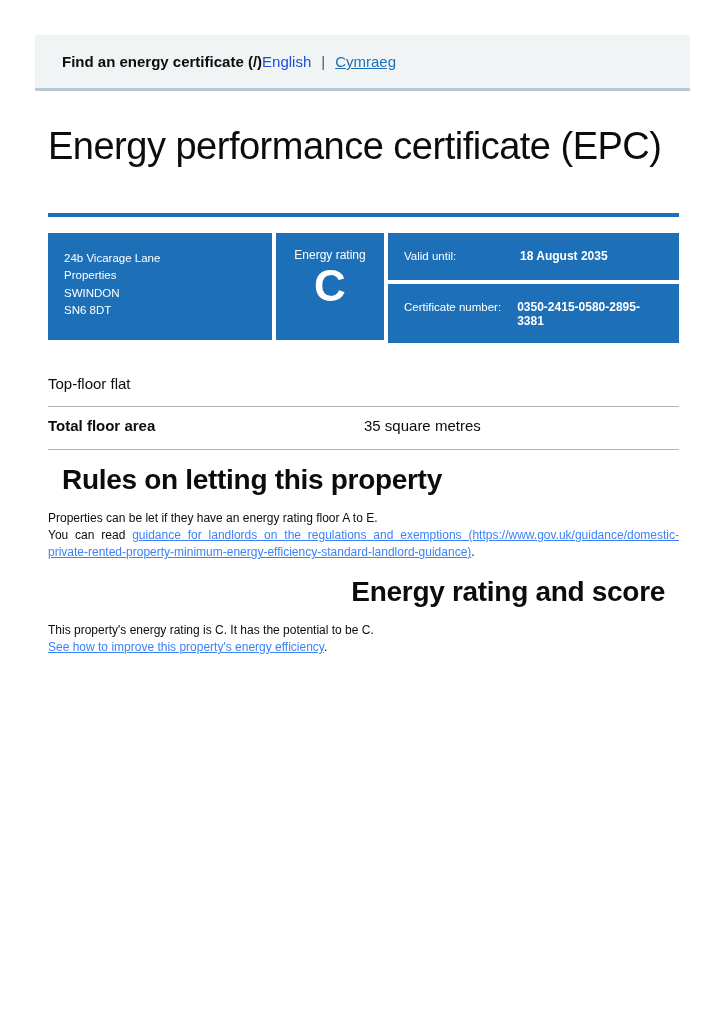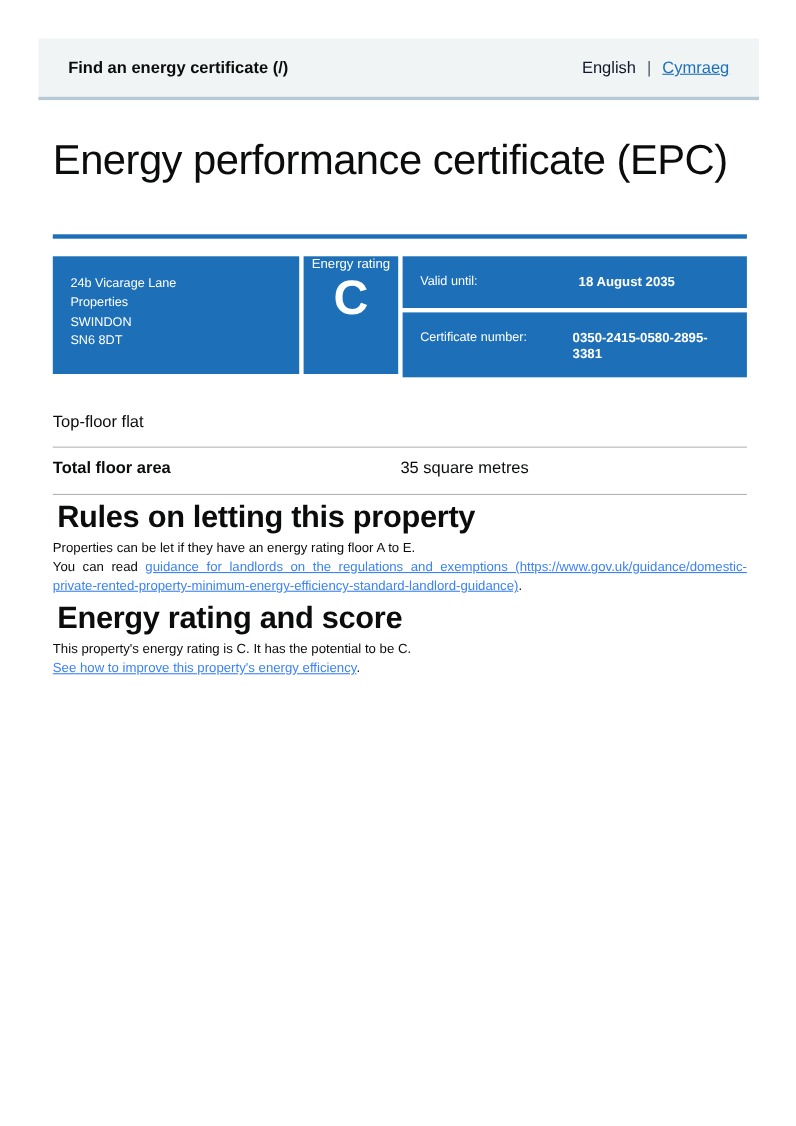--- a/index.html
+++ b/index.html
@@ -15,31 +15,30 @@
 
   
   .service-header {
     margin: 35px 34px 0 35px;
     width: 655px;
     height: 56px;
     background: #f0f4f5;
     border-bottom: 3px solid #b7c9d7;
     display: flex;
     align-items: center;
-    justify-content: space-between;
     padding: 0 27px;
   }
   .service-name {
     font-size: 15px;
     font-weight: 700;
     color: #0b0c0c;
     text-decoration: none;
   }
   .lang-switch { font-size: 15px; display: flex; align-items: center; gap: 10px; }
-  .lang-current { color: #0f172a; }
+  .lang-current { color: #1d4ed8; }
   .lang-sep { color: #505a5f; }
   .lang-link { color: #1d70b8; text-decoration: underline; cursor: pointer; }
 
   
   .content { margin: 0 45px 0 48px; width: 631px; }
 
   h1.page-title {
     font-size: 38px;
     line-height: 45px;
     font-weight: 400;
@@ -61,43 +60,43 @@
     height: 107px;
   }
   .cert-cell { background: #1d70b8; color: #ffffff; }
   .cert-address {
     width: 224px;
     padding: 17px 16px;
     font-size: 11.5px;
     line-height: 1.5;
   }
   .cert-rating {
-    width: 86px;
+    width: 108px;
     text-align: center;
+    padding-top: 15px;
   }
   .cert-rating-label { font-size: 12px; }
   .cert-rating-value {
     font-size: 44px;
     font-weight: 700;
     line-height: 1.05;
     margin-top: 1px;
   }
   .cert-right {
     flex: 1;
     display: flex;
     flex-direction: column;
     gap: 4px;
   }
   .cert-row {
     background: #1d70b8;
     color: #ffffff;
     flex: 1;
     display: flex;
     padding: 15px 16px;
-    gap: 28px;
   }
   .cert-row-label { width: 116px; font-size: 11.5px; line-height: 1.45; }
   .cert-row-value { font-size: 12px; font-weight: 700; padding-top: 1px; }
 
   
   .summary-table { margin-top: 25px; }
   .summary-row {
     display: flex;
     padding: 9px 0 12px 0;
     border-bottom: 1px solid #b1b4b6;
@@ -105,24 +104,24 @@
     line-height: 1.35;
   }
   .summary-label { width: 316px; font-weight: 700; }
   .summary-value { flex: 1; }
 
   
   h2.section-heading {
     font-size: 28px;
     font-weight: 700;
     letter-spacing: -0.3px;
-    margin: 4px;
+    margin: 14px;
   }
   .rules-heading { margin-top: 26px; }
-  .rating-heading { margin-top: 36px; }
+  .rating-heading { margin-top: 36px; text-align: right; }
   p.body-text {
     font-size: 12px;
     line-height: 1.45;
     margin: 0;
   }
   .p-rules-1 { margin-top: 23px; }
   .p-rules-2 { margin-top: 22px; text-align: justify; }
   .p-rating-1 { margin-top: 25px; }
   .p-improve { margin-top: 27px; }
   a.text-link { color: #3b82f6; text-decoration: underline; cursor: pointer; }

